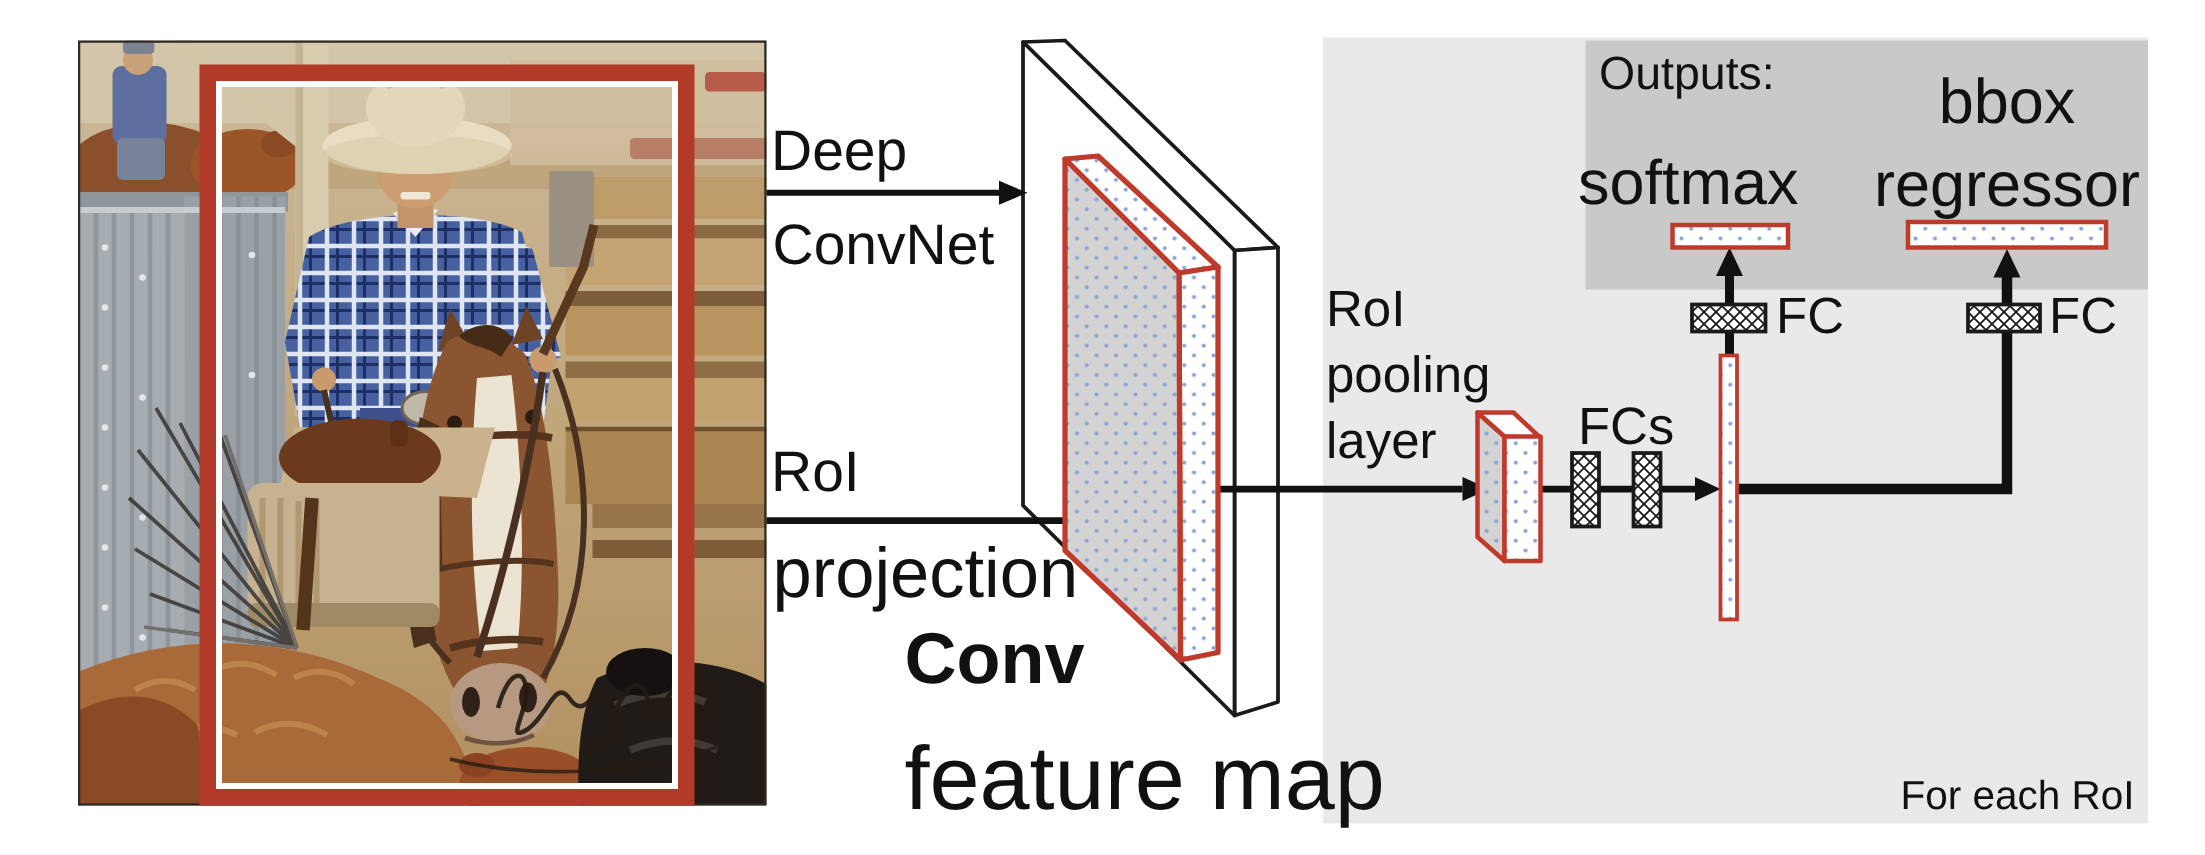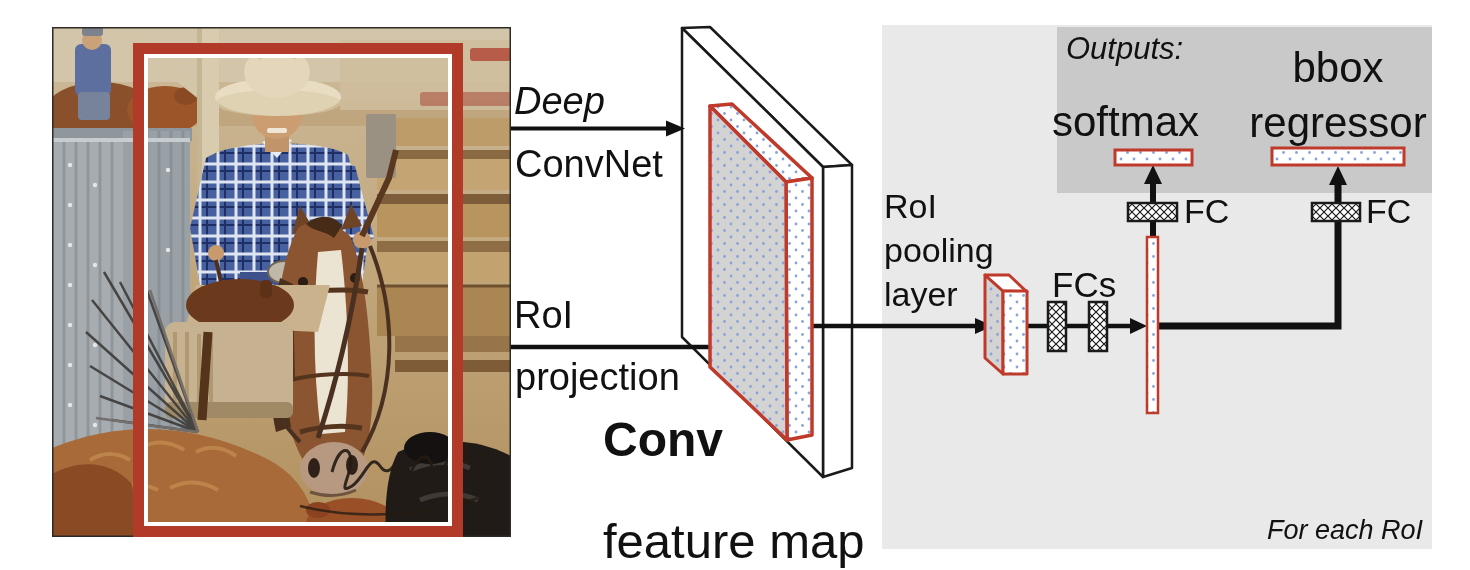--- a/index.html
+++ b/index.html
@@ -5,21 +5,21 @@
   :root{
     --accent-red:#bf3a2b; --roi-red:#b23a28; --panel-light:#e9e9e9; --panel-dark:#c9c9c9;
     --ink:#111111; --dot-blue:#8aa4d6; --face-gray:#d3d3d3;
   }
   html,body{margin:0;padding:0;background:#ffffff;}
   #stage{position:relative;width:1470px;height:570px;background:#fff;overflow:hidden;
          font-family:"Liberation Sans",sans-serif;}
   #shapes{position:absolute;left:0;top:0;}
   .lbl{position:absolute;color:var(--ink);line-height:1;white-space:pre-line;
        font-family:"Liberation Sans",sans-serif;}
-  .it{font-style:italic;}
+  .it{}
   .ctr{text-align:center;}
 </style>
 </head>
 <body>
 
 <div id="stage">
 
 <svg id="shapes" width="1470" height="570" viewBox="0 0 1470 570">
   <defs>
     <clipPath id="photoClip">
@@ -258,26 +258,26 @@
 
   <rect x="1147" y="237" width="11" height="176" fill="url(#dotsW)" stroke="var(--accent-red)" stroke-width="2.5"></rect>
 
   <rect x="1128" y="203" width="49" height="18" fill="url(#hatch)" stroke="#1a1a1a" stroke-width="2.5"></rect>
   <rect x="1312" y="203" width="48" height="18" fill="url(#hatch)" stroke="#1a1a1a" stroke-width="2.5"></rect>
 
   <rect x="1115" y="150" width="77" height="15" fill="url(#dotsW)" stroke="var(--accent-red)" stroke-width="3"></rect>
   <rect x="1272" y="148" width="132" height="17" fill="url(#dotsW)" stroke="var(--accent-red)" stroke-width="3"></rect>
 </svg>
 
-<div class="lbl" style="left:514px;top:82px;font-size:38px;font-style:italic;">Deep</div>
+<div class="lbl" style="left:514px;top:82px;font-size:38px;">Deep</div>
 <div class="lbl" style="left:515px;top:145px;font-size:38px;text-align:right;">ConvNet</div>
 <div class="lbl" style="left:514px;top:296px;font-size:38px;">RoI</div>
-<div class="lbl" style="left:515px;top:358px;font-size:38px;">projection</div>
+<div class="lbl" style="left:515px;top:358px;font-size:47px;">projection</div>
 <div class="lbl" style="left:603px;top:416px;font-size:48px;font-weight:bold;">Conv</div>
-<div class="lbl" style="left:603px;top:517px;font-size:49px;">feature map</div>
+<div class="lbl" style="left:603px;top:489px;font-size:60px;">feature map</div>
 <div class="lbl" style="left:884px;top:184px;font-size:34px;line-height:44px;">RoI
 pooling
 layer</div>
 <div class="lbl" style="left:1052px;top:267px;font-size:35px;">FCs</div>
 <div class="lbl" style="left:1184px;top:194px;font-size:34px;">FC</div>
 <div class="lbl" style="left:1366px;top:194px;font-size:34px;">FC</div>
 <div class="lbl it" style="left:1066px;top:33px;font-size:31px;">Outputs:</div>
 <div class="lbl" style="left:1052px;top:101px;font-size:42px;">softmax</div>
 <div class="lbl ctr" style="left:1238px;top:40px;width:200px;font-size:42px;line-height:55px;">bbox
 regressor</div>

